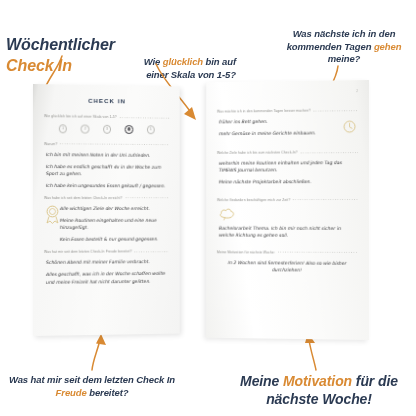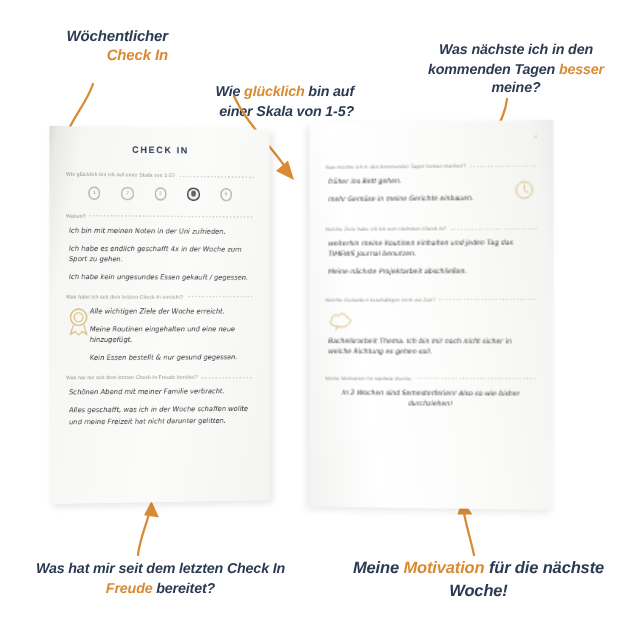--- a/index.html
+++ b/index.html
@@ -15,25 +15,25 @@
   .anno{
     position:absolute;
     font-style:italic;
     font-weight:bold;
     color:#2b3a52;
     line-height:1.32;
     letter-spacing:-0.1px;
   }
   .anno .hl{ color:#d98a33; }
 
-  #anno-tl{ left:6px;  top:18px;  width:106px; text-align:right; font-size:10px; }
+  #anno-tl{ left:6px;  top:34px;  width:106px; text-align:left; font-size:16px; }
   #anno-tm{ left:126px;top:56px;  width:110px; text-align:right; font-size:9.5px; }
   #anno-tr{ left:281px;top:28px;  width:126px; text-align:center; font-size:9.5px; }
-  #anno-bl{ left:6px;  top:374px; width:172px; text-align:center; font-size:9.5px;margin-left:15px; }
-  #anno-br{ left:234px;top:372px; width:170px; text-align:center; font-size:11px; }
+  #anno-bl{ left:6px;  top:374px; width:172px; text-align:center; font-size:9.5px; }
+  #anno-br{ left:234px;top:372px; width:170px; text-align:center; font-size:14px; }
 
   .arrow{ position:absolute; pointer-events:none; }
 
   
   .page{
     position:absolute;
     background:#f7f7f6;
     overflow:hidden;
   }
   .page-left{
@@ -126,21 +126,21 @@
 <div class="anno" id="anno-tl">
   <span>Wöchentlicher</span><br>
   <span class="hl">Check In</span>
 </div>
 
 <div class="anno" id="anno-tm">
   <span>Wie </span><span class="hl">glücklich</span><span> bin auf einer Skala von 1-5?</span>
 </div>
 
 <div class="anno" id="anno-tr">
-  <span>Was nächste ich in den kommenden Tagen </span><span class="hl">besser</span><span> meine?</span>
+  <span>Was nächste ich in den kommenden Tagen </span><span class="hl">gehen</span><span> meine?</span>
 </div>
 
 <div class="anno" id="anno-bl">
   <span>Was hat mir seit dem letzten Check In </span><span class="hl">Freude</span><span> bereitet?</span>
 </div>
 
 <div class="anno" id="anno-br">
   <span>Meine </span><span class="hl">Motivation</span><span> für die nächste Woche!</span>
 </div>
 

